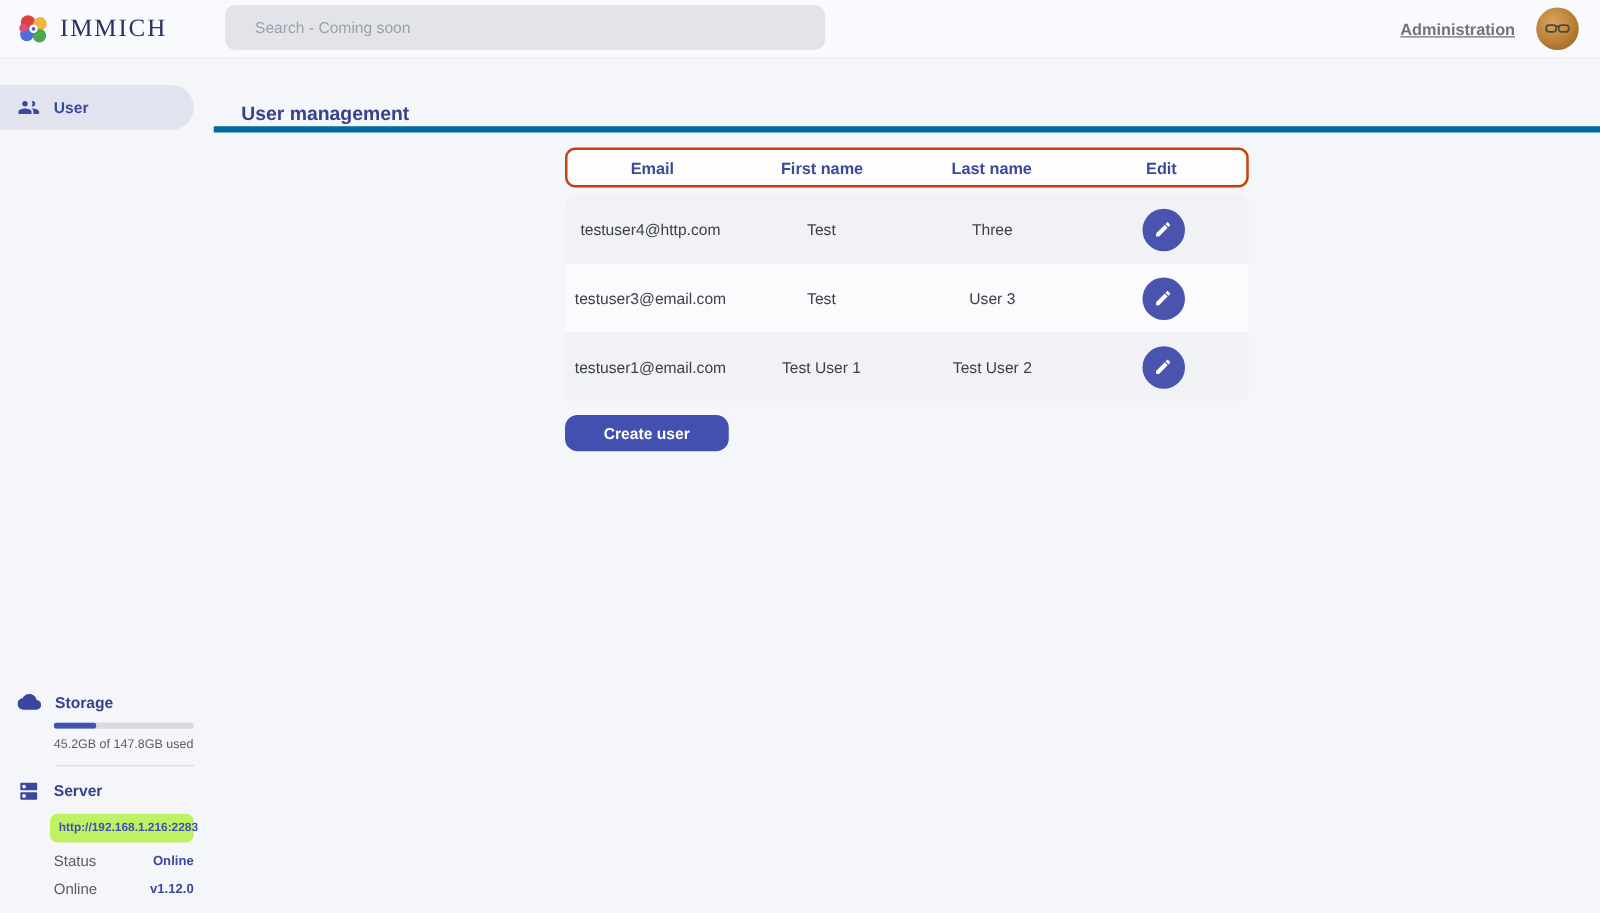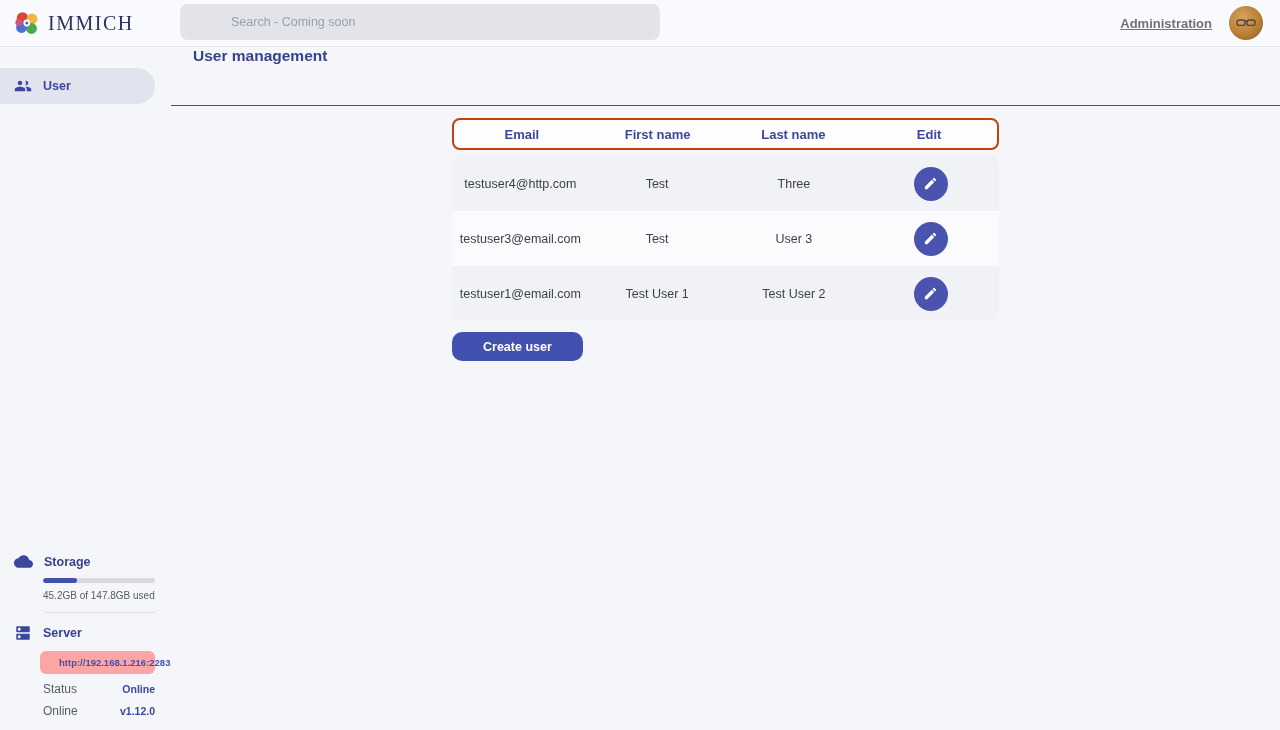--- a/index.html
+++ b/index.html
@@ -15,21 +15,21 @@
     border-bottom:1px solid #e8e9ef;
     display:flex; align-items:center;
   }
   .brand { display:flex; align-items:center; gap:8px; padding-left:14px; width:166px;text-align:center; }
   .brand-name {
     font-family:"Liberation Serif", serif;
     font-size:20px; letter-spacing:1.5px; color:#2b3163; font-weight:500;
   }
   .search-box {
     position:absolute; left:180px; top:4px; width:480px; height:36px;
-    background:#e3e4e9; border-radius:8px; display:flex; align-items:center;padding-left:27px;
+    background:#e3e4e9; border-radius:8px; display:flex; align-items:center;
   }
   .search-box input {
     width:100%; height:100%; background:transparent; border:none; outline:none;
     padding:0 24px; font-size:12.5px; color:#555; font-family:"Liberation Sans", sans-serif;
   }
   .search-box input::placeholder { color:#9ba0ab; }
   .nav-right { margin-left:auto; display:flex; align-items:center; gap:17px; padding-right:17px; }
   .admin-link {
     font-size:13px; font-weight:bold; color:#737373; text-decoration:underline; cursor:pointer;
   }
@@ -51,30 +51,30 @@
   .sb-title-row { display:flex; align-items:center; gap:11px; padding-left:14px; }
   .sb-title { font-size:12.5px; font-weight:bold; color:#37428f; }
   .sb-body { margin-left:43px; width:112px; }
   .progress-track {
     margin-top:7px; height:5px; border-radius:3px; background:#d9dade; overflow:hidden;
   }
   .progress-fill { height:100%; border-radius:3px; background:#4250af; }
   .sb-caption { margin-top:7px; font-size:10px; color:#595c63; white-space:nowrap; }
   .sb-divider { margin:11px 0 11px 45px; width:110px; border-top:1px solid #dcdde3; }
   .server-chip {
-    margin-top:9px; margin-left:-3px; background:#fca5a5; border-radius:6px;
-    padding:6px 19px; font-size:9.5px; font-weight:bold; color:#4250af;
+    margin-top:9px; margin-left:-3px; background:#bef264; border-radius:6px;
+    padding:6px 7px; font-size:9.5px; font-weight:bold; color:#4250af;
     white-space:nowrap; text-align:center; width:115px;
   }
   .kv-row { margin-top:8px; display:flex; justify-content:space-between; align-items:center; }
   .kv-label { font-size:12px; color:#595c63; }
   .kv-value { font-size:10.5px; font-weight:bold; color:#3b479e; }
   
   .main { flex:1; display:flex; flex-direction:column; }
-  .page-header { height:59px; border-bottom:1px solid #0369a1; display:flex; align-items:flex-start; }
+  .page-header { height:59px; border-bottom:5px solid #0369a1; display:flex; align-items:flex-end; }
   .page-title { font-size:15.5px; font-weight:bold; color:#37428f; padding-left:22px; }
   .content { width:547px; margin:12px auto 0 auto; }
   .section-label { font-size:11px; letter-spacing:0.6px; color:#55585f; margin-bottom:8px; }
   .thead {
     height:32px; background:#fdfdfe; border:2px solid #c2410c; border-radius:8px;
     display:flex; align-items:center;
   }
   .thead .th {
     flex:1; text-align:center; font-size:13px; font-weight:bold; color:#3c489c;
   }

